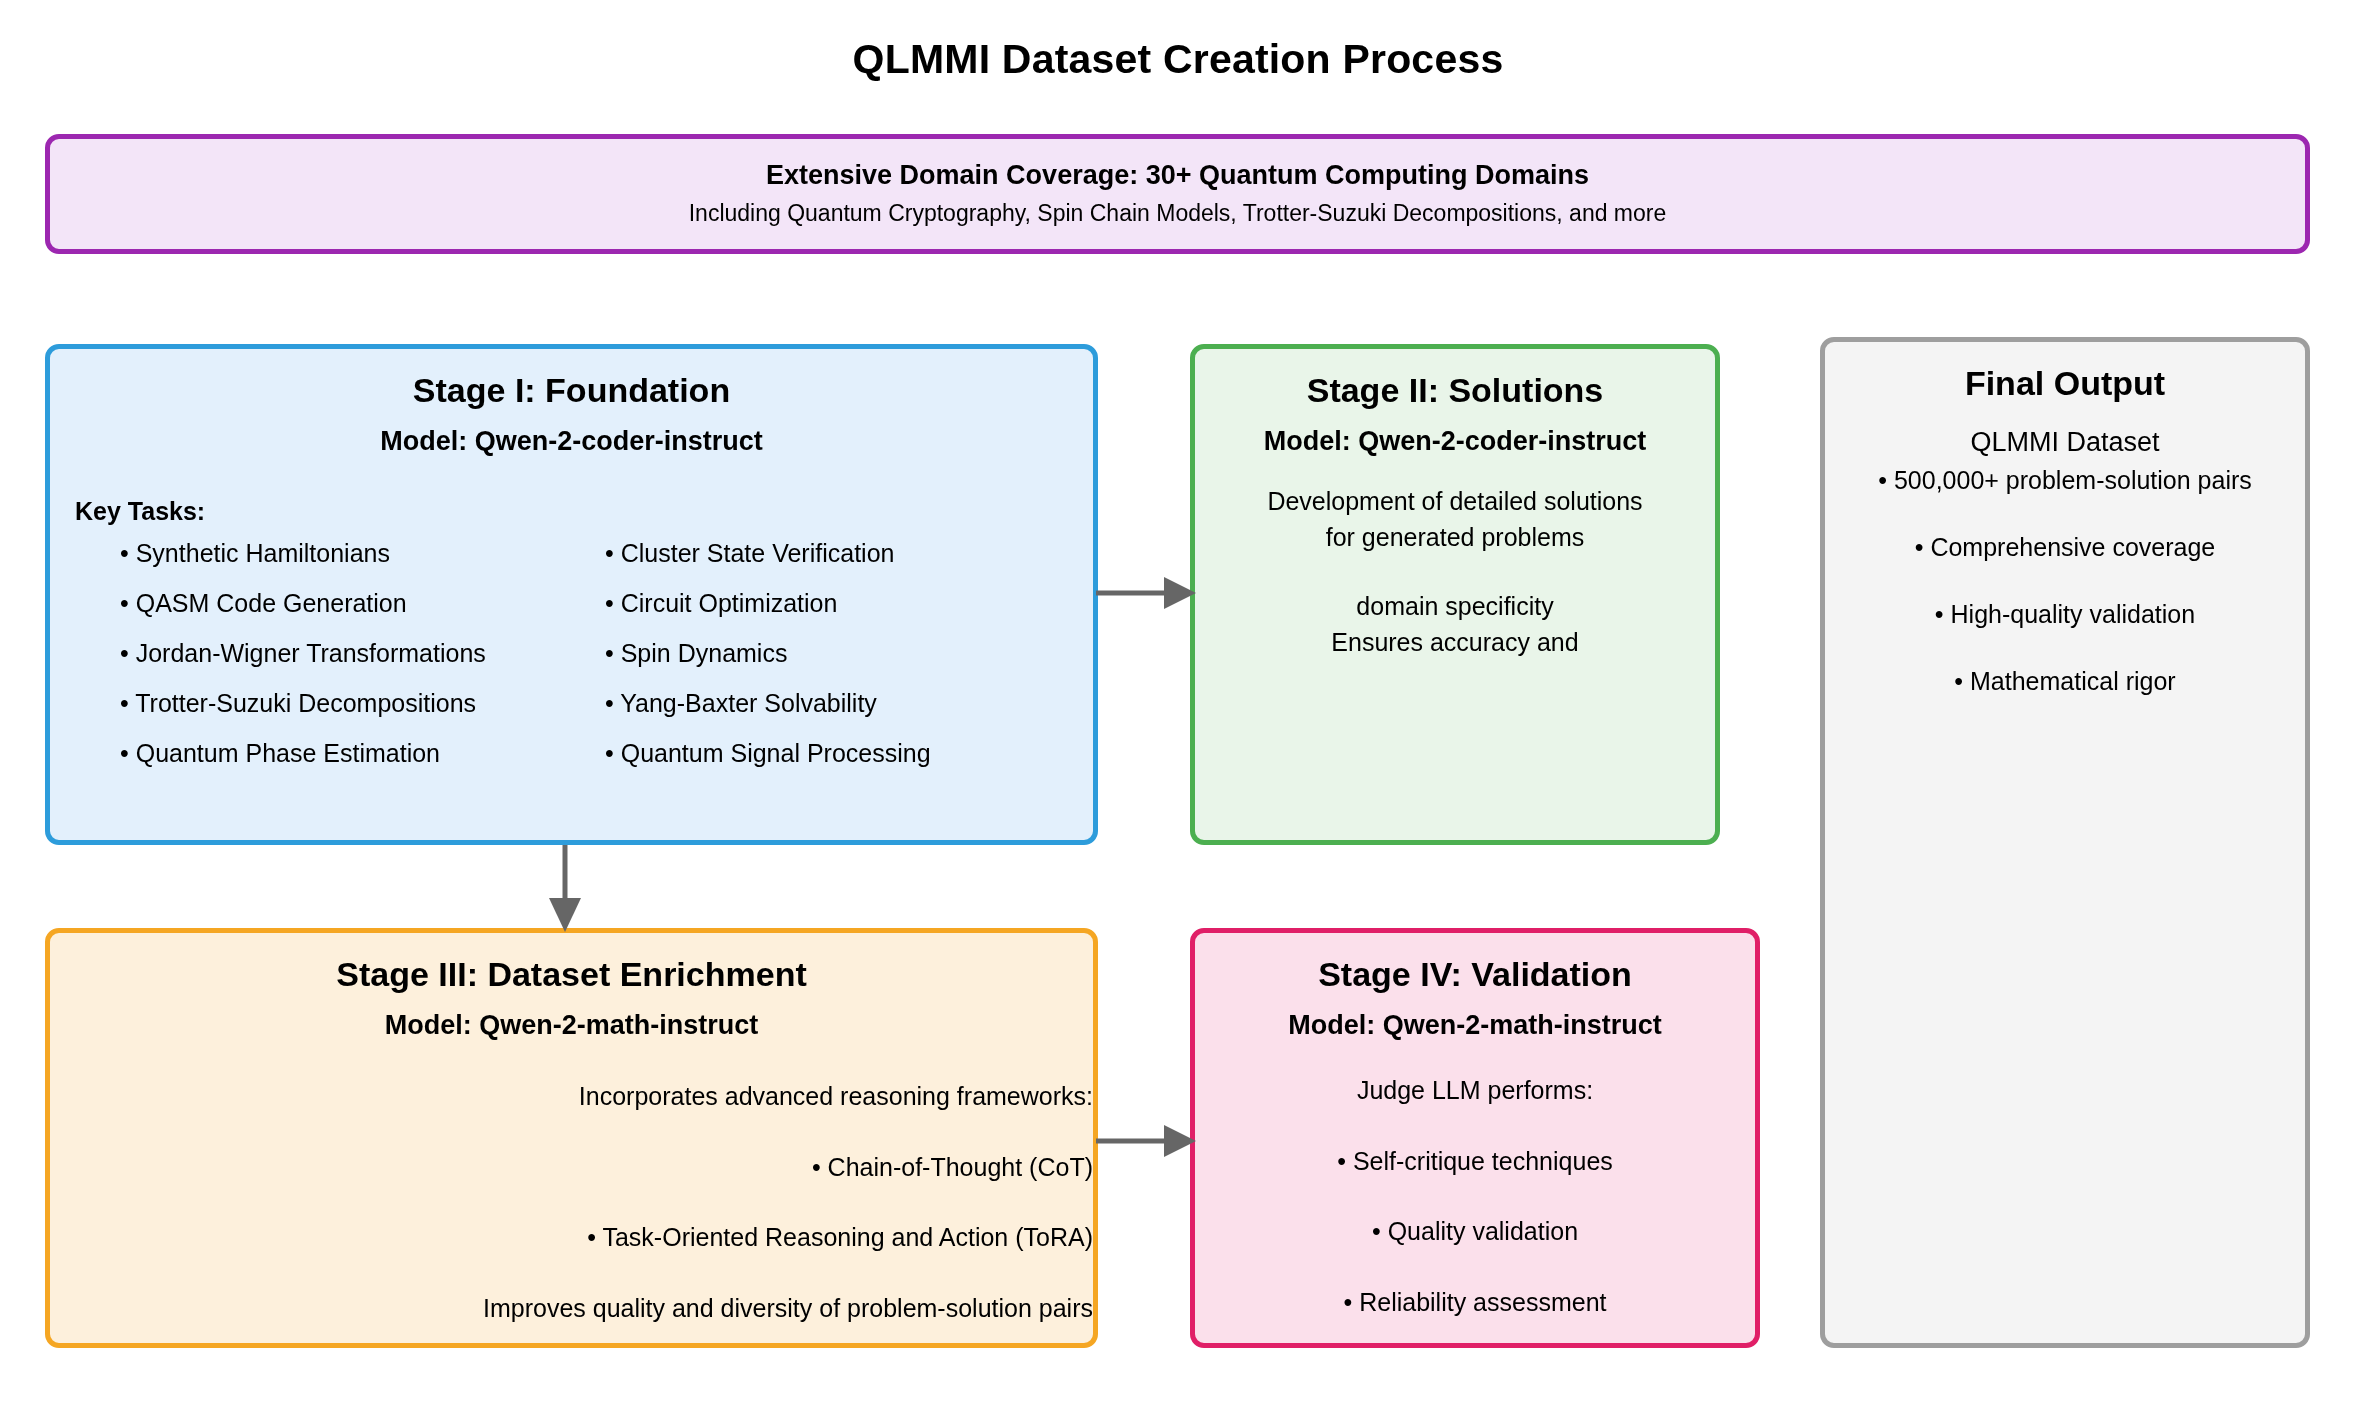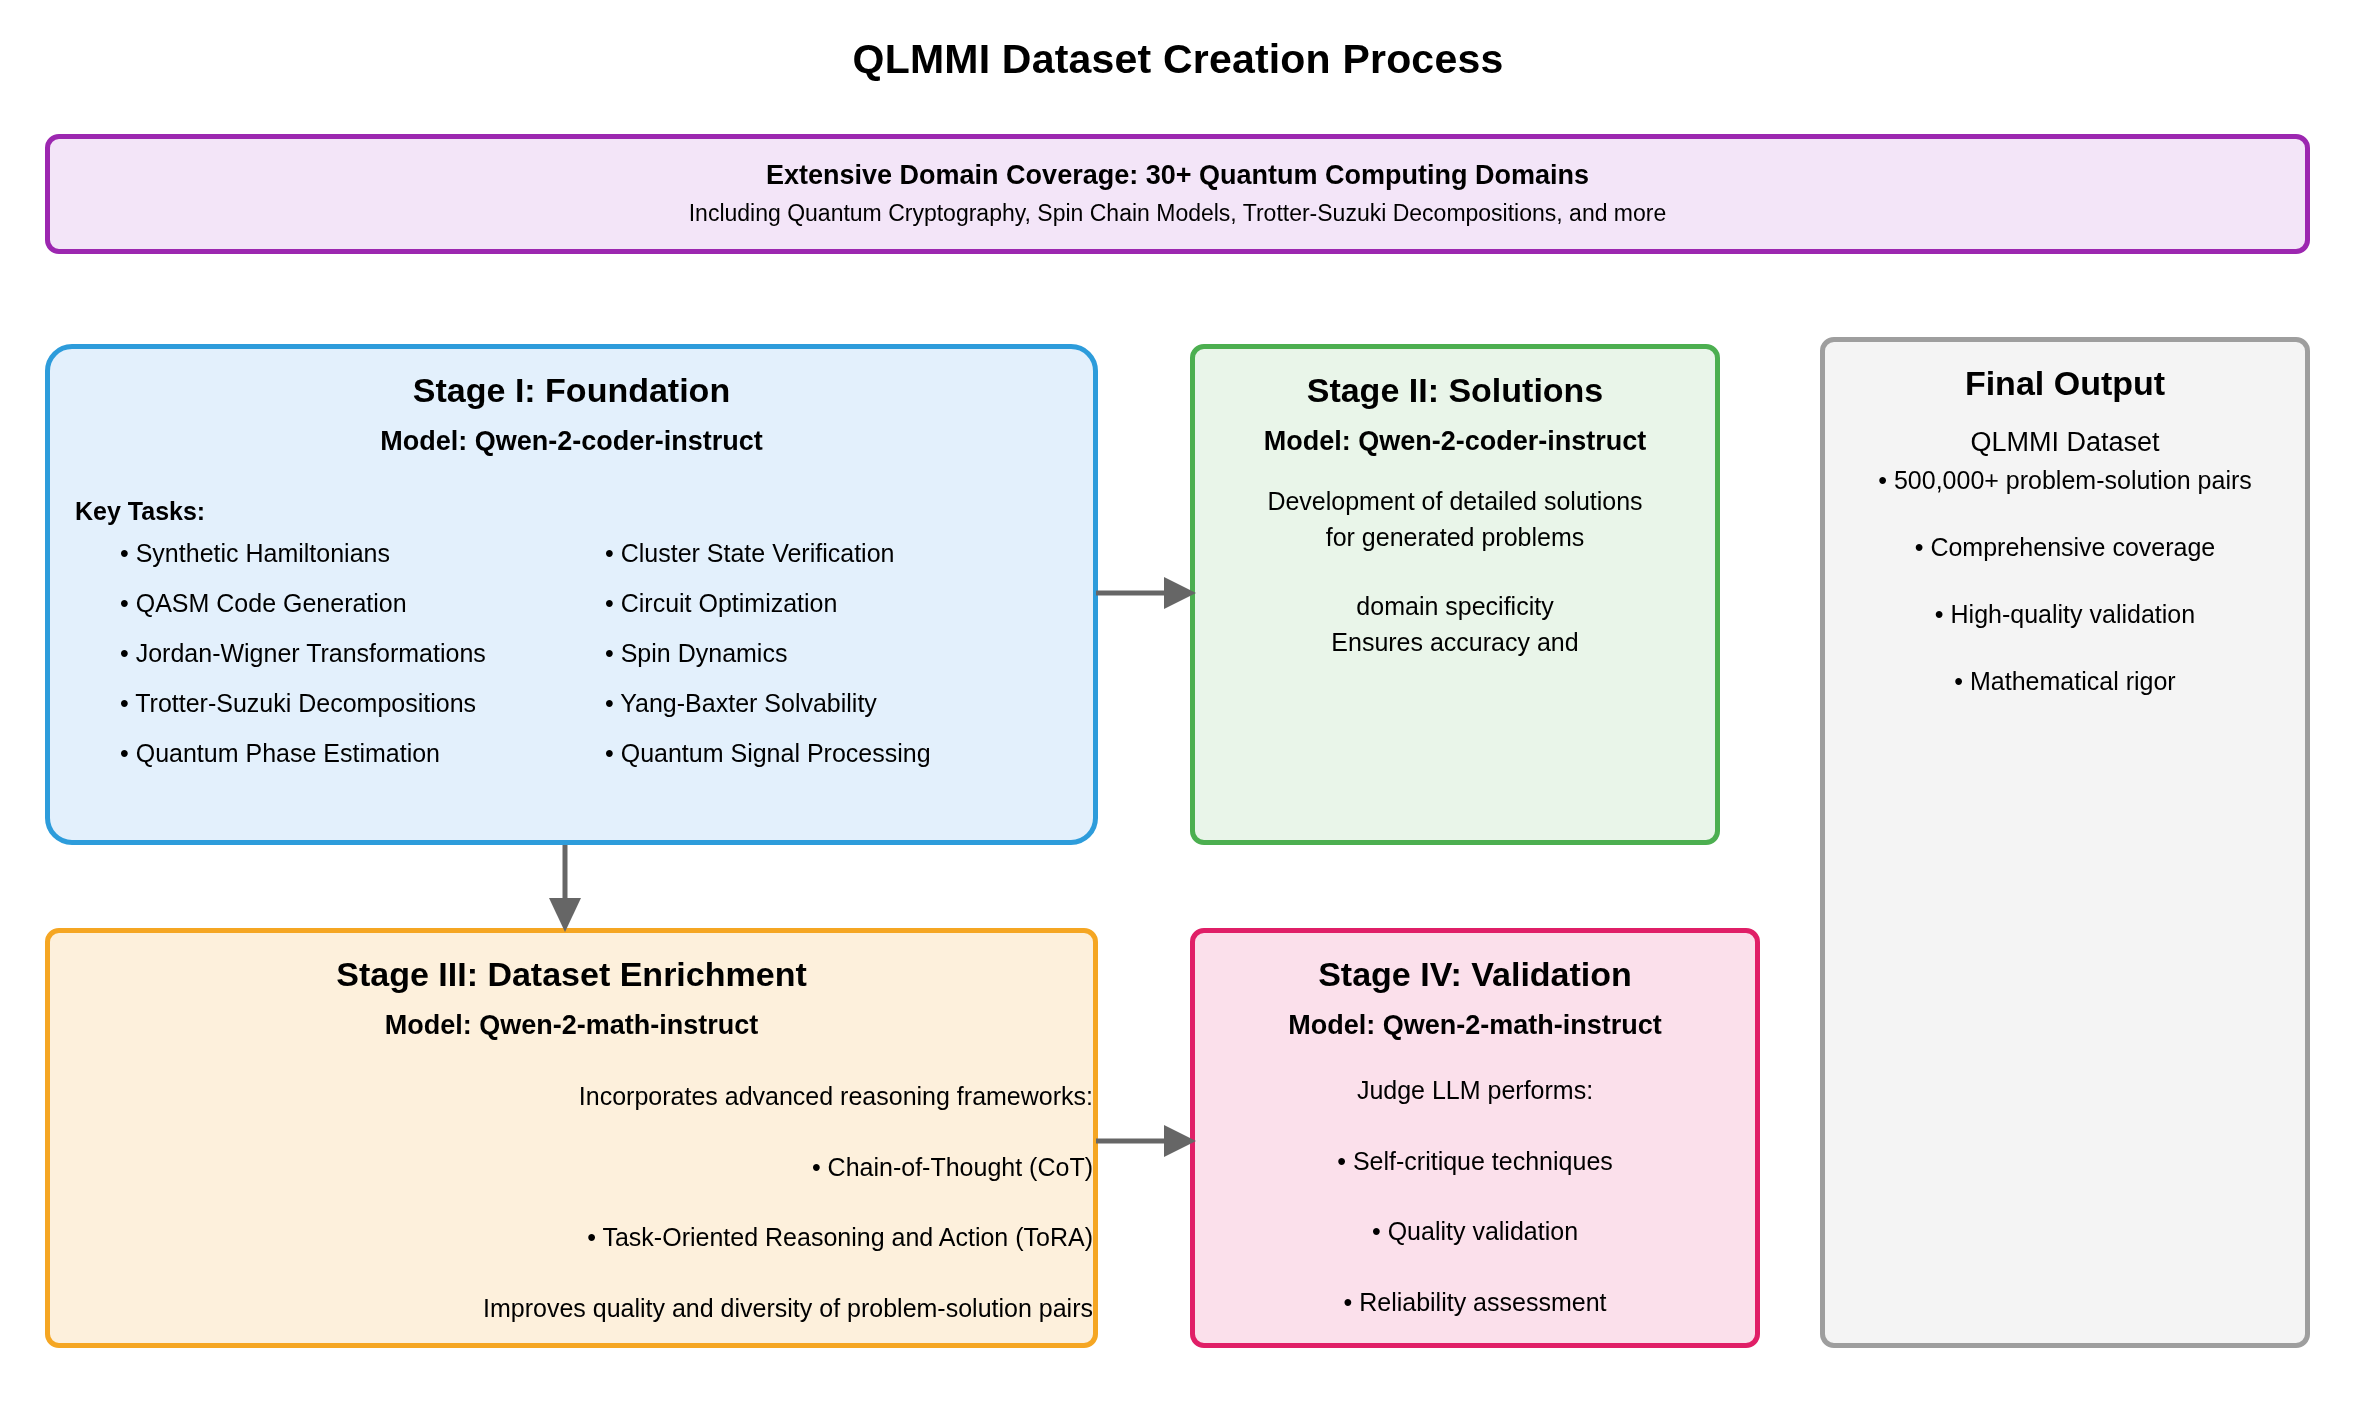--- a/index.html
+++ b/index.html
@@ -68,21 +68,20 @@
 
   
   .stage1 {
     left: 45px;
     top: 344px;
     width: 1053px;
     height: 501px;
     background: #e3f0fc;
     border-color: #2d9cdb;
     border-width: 5px;
-    border-radius: 27px;
   }
   .stage2 {
     left: 1190px;
     top: 344px;
     width: 530px;
     height: 501px;
     background: #e9f5e9;
     border-color: #4caf50;
     border-width: 5px;
   }

